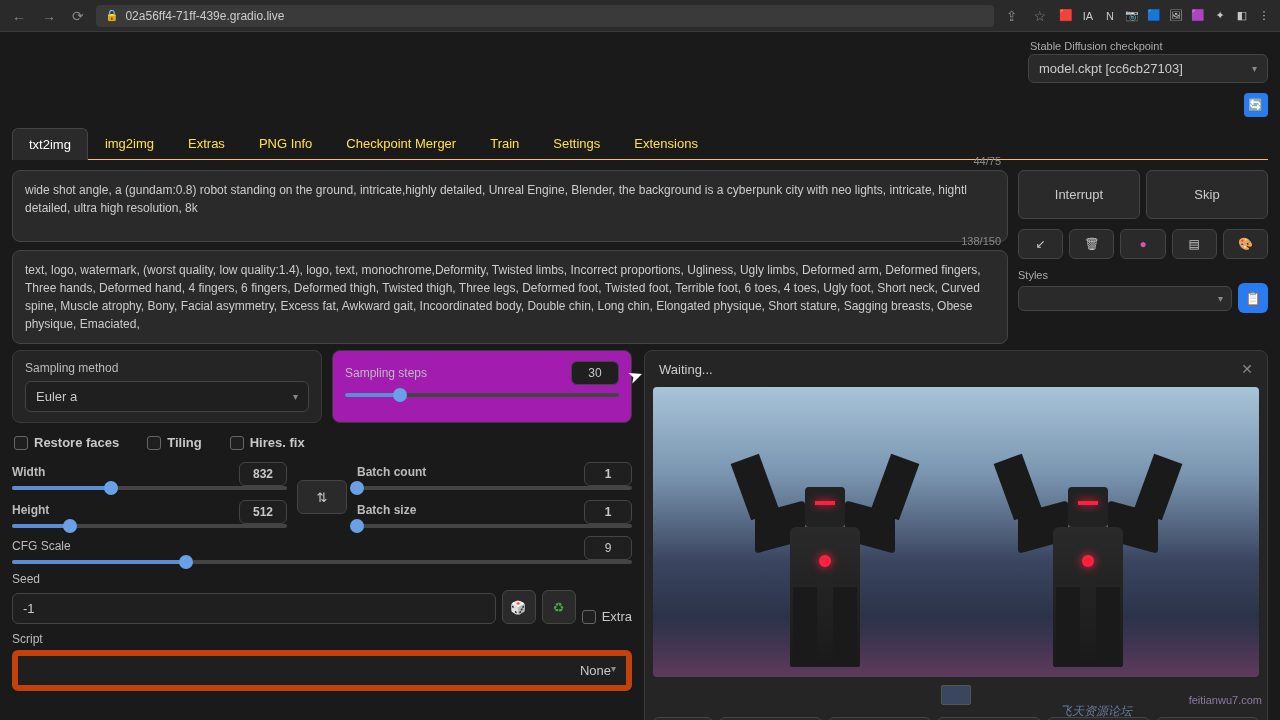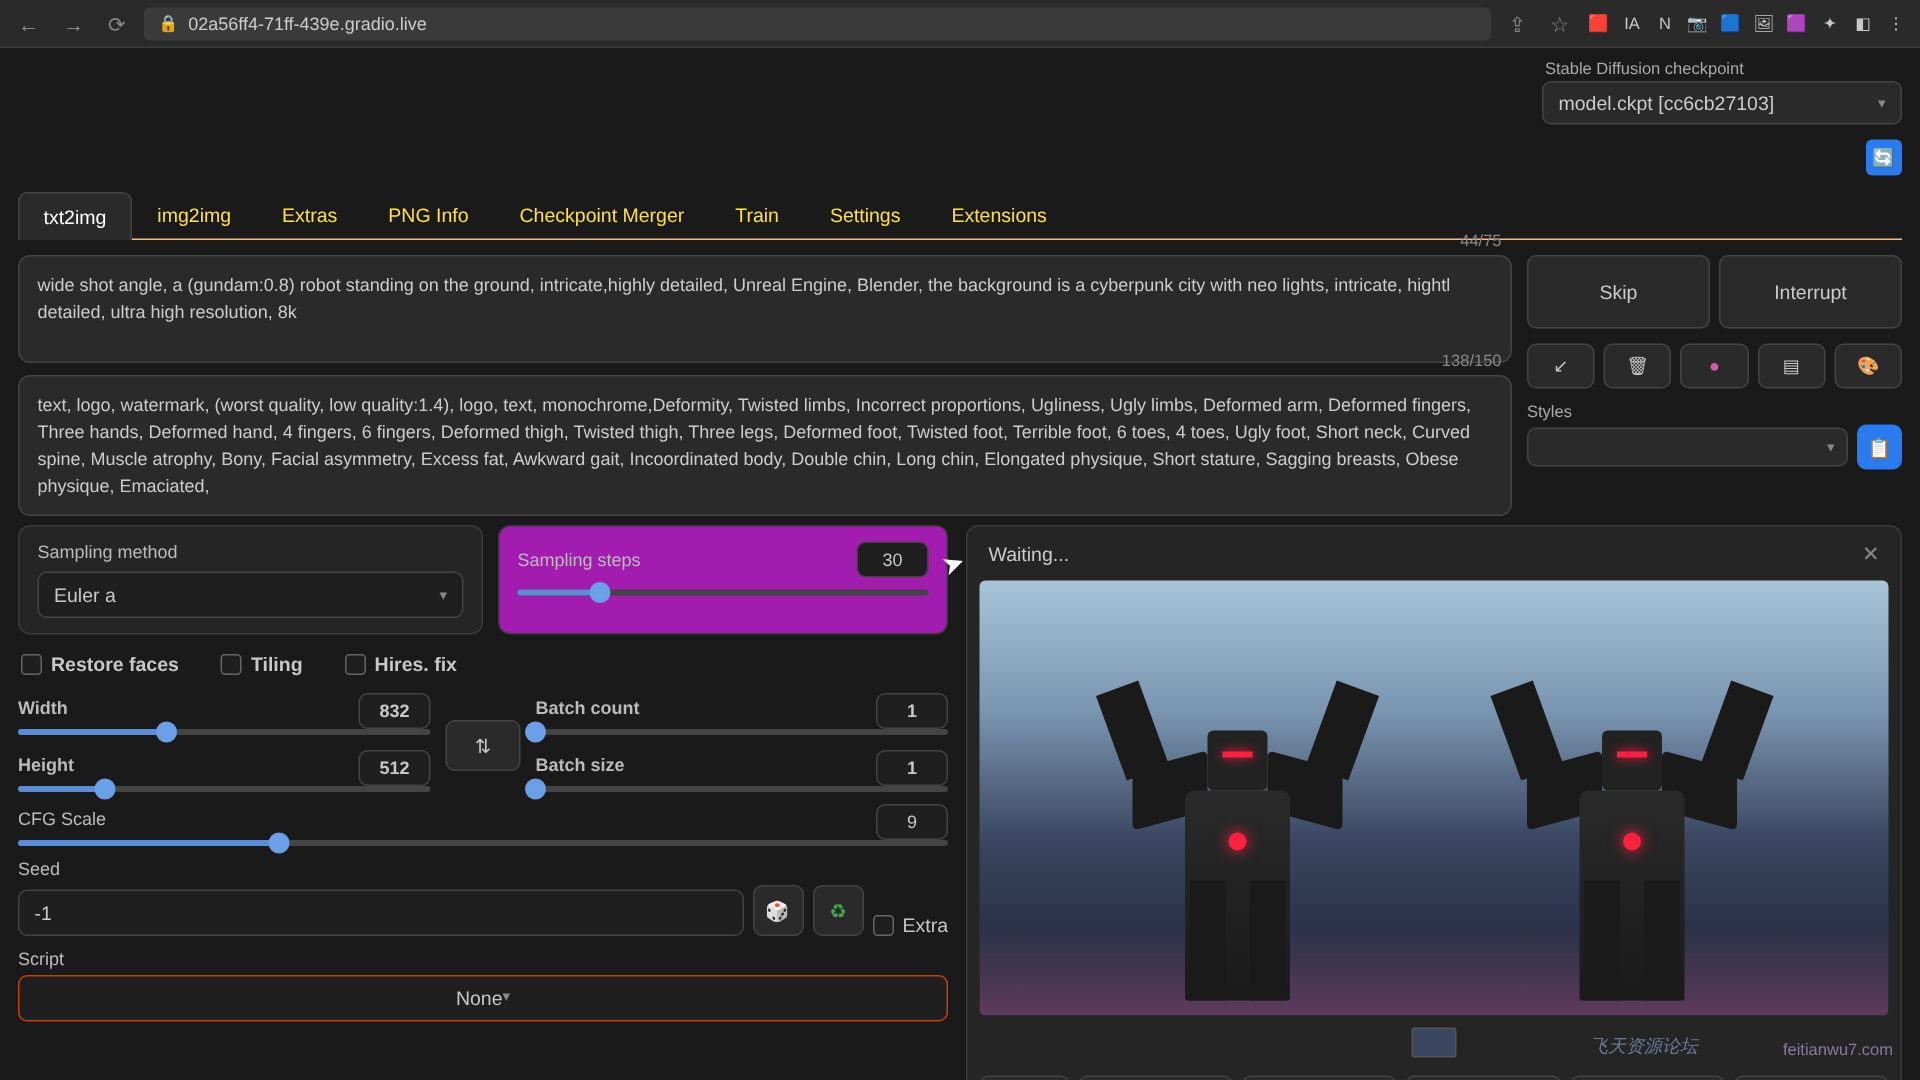--- a/index.html
+++ b/index.html
@@ -74,21 +74,21 @@
 .dim-label { font-size: 12px; color: #bbb; margin-bottom: 4px; display: block; }
 .swap-btn { background: #2a2a2a; border: 1px solid #444; border-radius: 6px; height: 34px; display: flex; align-items: center; justify-content: center; cursor: pointer; margin-top: 18px; }
 
 .cfg-row { }
 
 .seed-row { display: flex; gap: 6px; align-items: flex-end; }
 .seed-input-wrap { flex: 1; }
 .seed-input { background: #1f1f1f; border: 1px solid #444; border-radius: 6px; padding: 7px 10px; width: 100%; color: #ccc; }
 .seed-btn { width: 34px; height: 34px; background: #2a2a2a; border: 1px solid #444; border-radius: 6px; display: flex; align-items: center; justify-content: center; cursor: pointer; }
 
-.script-select { background: #1f1f1f; border: 1px solid #c2410c; border-radius: 6px; padding: 7px 10px; display: flex; justify-content: center; cursor: pointer; }
+.script-select { background: #1f1f1f; border: 6px solid #c2410c; border-radius: 6px; padding: 7px 10px; display: flex; justify-content: flex-end; cursor: pointer; }
 
 
 .output-col { background: #252525; border: 1px solid #3a3a3a; border-radius: 8px; padding: 8px; display: flex; flex-direction: column; gap: 8px; }
 .output-header { display: flex; justify-content: space-between; align-items: center; padding: 2px 6px; }
 .output-status { font-size: 13px; color: #ccc; font-weight: 400; }
 .output-close { cursor: pointer; color: #888; font-size: 14px; }
 .output-image { background: linear-gradient(180deg, #a8c4d8 0%, #7a95b0 30%, #3a4560 60%, #1a2030 100%); border-radius: 4px; height: 290px; display: flex; align-items: flex-end; justify-content: space-around; padding: 10px 40px; position: relative; overflow: hidden; }
 .robot { width: 160px; height: 240px; position: relative; }
 .robot-body { position: absolute; bottom: 0; left: 50%; transform: translateX(-50%); width: 70px; height: 140px; background: linear-gradient(180deg, #2a2a2a, #1a1a1a); border-radius: 6px 6px 2px 2px; }
 .robot-head { position: absolute; bottom: 140px; left: 50%; transform: translateX(-50%); width: 40px; height: 40px; background: #222; border-radius: 4px; }
@@ -108,21 +108,21 @@
 .thumb-row { display: flex; justify-content: center; }
 .thumb { width: 30px; height: 20px; background: #3a4560; border: 1px solid #555; border-radius: 2px; }
 
 .output-actions { display: grid; grid-template-columns: 60px 1fr 1fr 1fr 1fr 1fr; gap: 6px; margin-top: 4px; }
 .out-btn { background: #2a2a2a; border: 1px solid #444; border-radius: 6px; padding: 14px 6px; text-align: center; cursor: pointer; font-size: 12px; display: flex; align-items: center; justify-content: center; line-height: 1.3; }
 
 .chevron { font-size: 10px; color: #888; }
 
 .cursor-fake { position: absolute; left: 628px; top: 365px; font-size: 18px; color: #fff; pointer-events: none; z-index: 100; transform: rotate(-20deg); }
 
-.watermark1 { position: absolute; bottom: 14px; left: 1060px; color: #6a7a9a; font-size: 12px; font-style: italic; }
+.watermark1 { position: absolute; bottom: 0; left: 1060px; color: #6a7a9a; font-size: 12px; font-style: italic; }
 .watermark2 { position: absolute; bottom: 14px; right: 18px; color: #8a7aa0; font-size: 11px; }
 </style>
 </head>
 <body>
 
 <div class="browser-bar">
   <span class="nav-btn">←</span>
   <span class="nav-btn">→</span>
   <span class="nav-btn">⟳</span>
   <div class="url-bar">
@@ -176,22 +176,22 @@
         <div class="prompt-text">wide shot angle, a (gundam:0.8) robot standing on the ground, intricate,highly detailed, Unreal Engine, Blender, the background is a cyberpunk city with neo lights, intricate, hightl detailed, ultra high resolution, 8k</div>
       </div>
       <div class="prompt-box">
         <span class="token-count">138/150</span>
         <div class="prompt-text">text, logo, watermark, (worst quality, low quality:1.4), logo, text, monochrome,Deformity, Twisted limbs, Incorrect proportions, Ugliness, Ugly limbs, Deformed arm, Deformed fingers, Three hands, Deformed hand, 4 fingers, 6 fingers, Deformed thigh, Twisted thigh, Three legs, Deformed foot, Twisted foot, Terrible foot, 6 toes, 4 toes, Ugly foot, Short neck, Curved spine, Muscle atrophy, Bony, Facial asymmetry, Excess fat, Awkward gait, Incoordinated body, Double chin, Long chin, Elongated physique, Short stature, Sagging breasts, Obese physique, Emaciated,</div>
       </div>
     </div>
 
     <div class="right-col">
       <div class="action-row">
+        <div class="action-btn">Interrupt</div>
         <div class="action-btn">Skip</div>
-        <div class="action-btn">Interrupt</div>
       </div>
       <div class="icon-row">
         <div class="icon-btn">↙</div>
         <div class="icon-btn">🗑</div>
         <div class="icon-btn" style="color:#d858a8">●</div>
         <div class="icon-btn">▤</div>
         <div class="icon-btn">🎨</div>
       </div>
       <div>
         <div class="styles-label">Styles</div>

